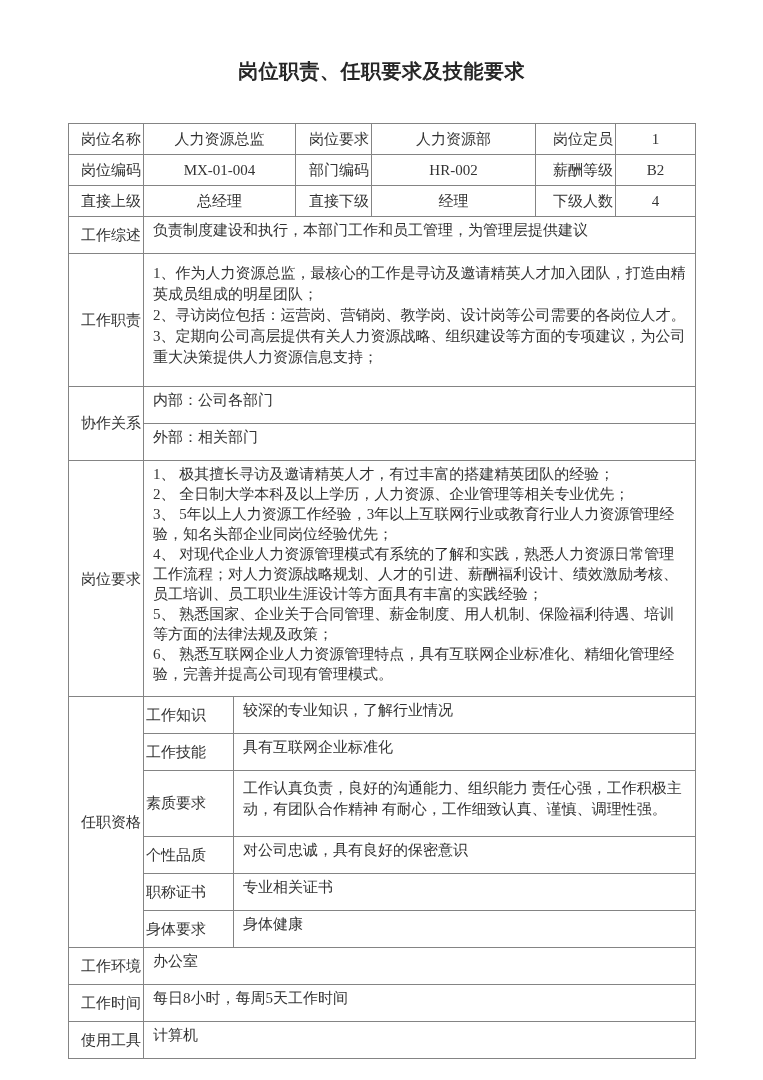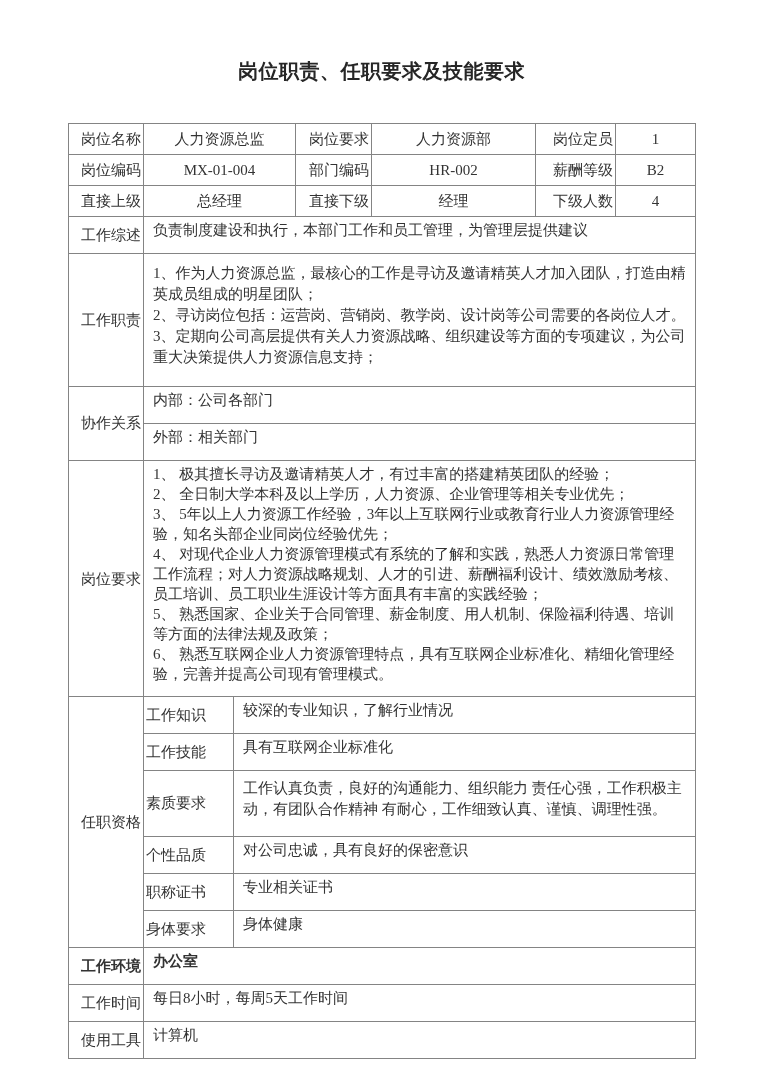--- a/index.html
+++ b/index.html
@@ -58,21 +58,21 @@
   tr.r-summ   td { height: 37px; margin-left: 19px; }
   tr.r-duty   td { height: 133px; }
   tr.r-collab td { height: 27px; }
   tr.r-req    td { height: 221px; line-height: 20px; }
   tr.r-q1 td { height: 32px; }
   tr.r-q2 td { height: 29px; }
   tr.r-q3 td { height: 66px; }
   tr.r-q4 td { height: 26px; }
   tr.r-q5 td { height: 29px; }
   tr.r-q6 td { height: 30px; }
-  tr.r-env  td { height: 26px; font-weight: bold; }
+  tr.r-env  td { height: 26px; }
   tr.r-time td { height: 30px; }
   tr.r-tool td { height: 31px; }
 </style>
 </head>
 <body>
 
 <div class="page">
 
   <div class="doc-title">岗位职责、任职要求及技能要求</div>
 

